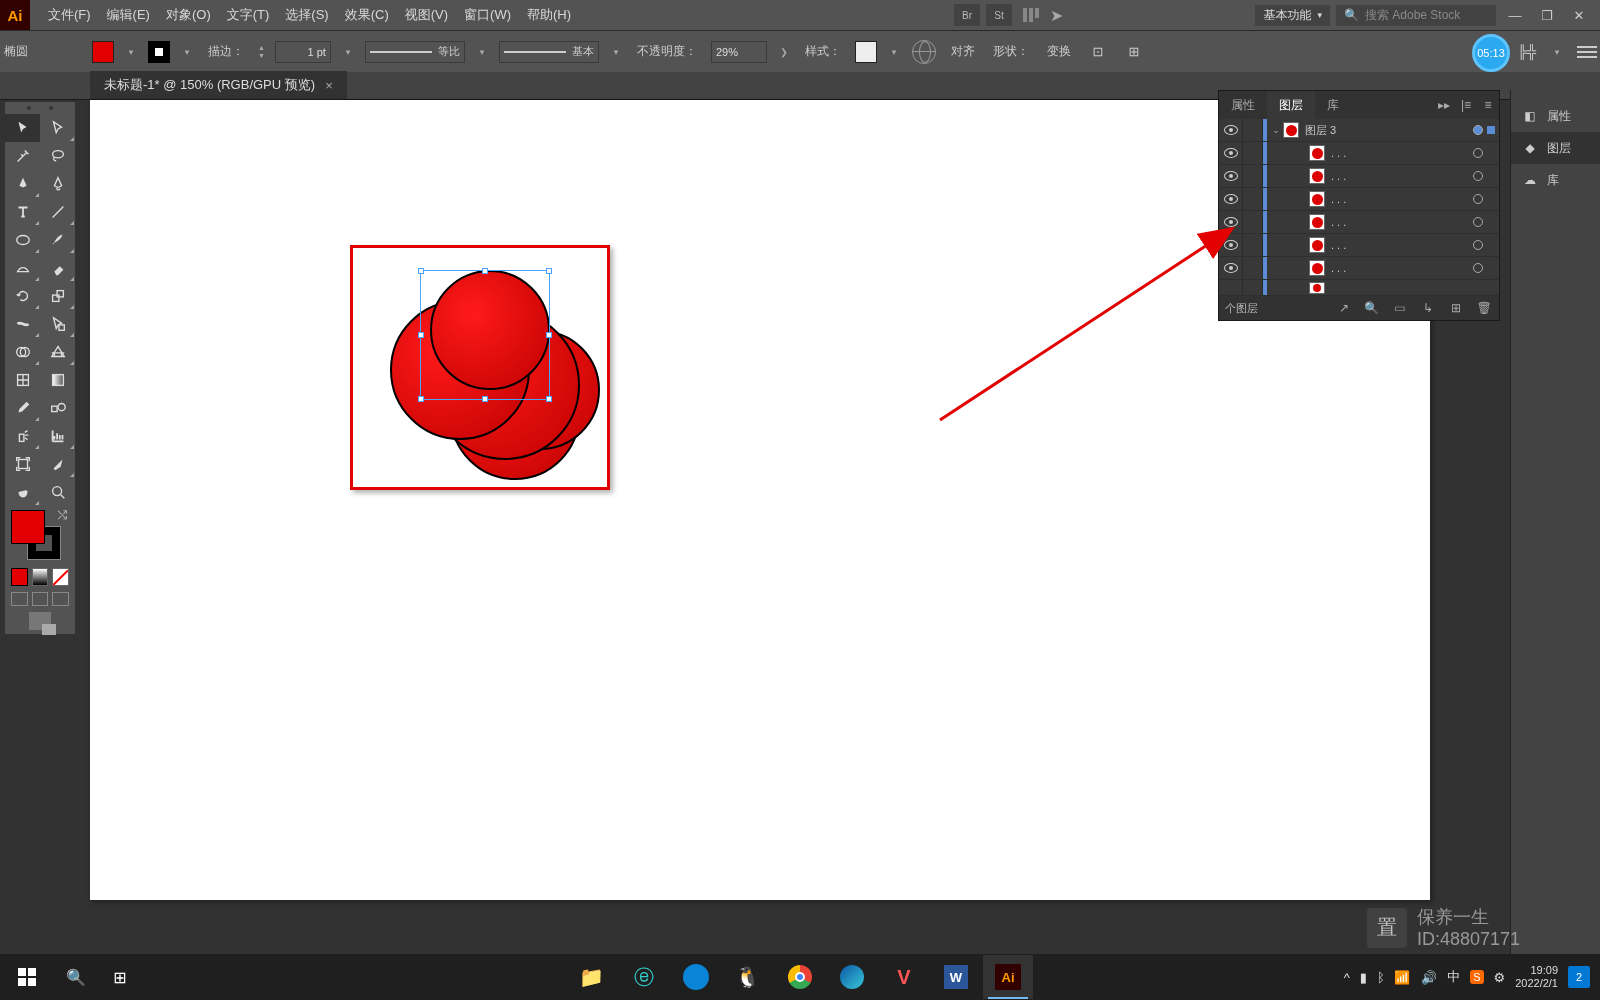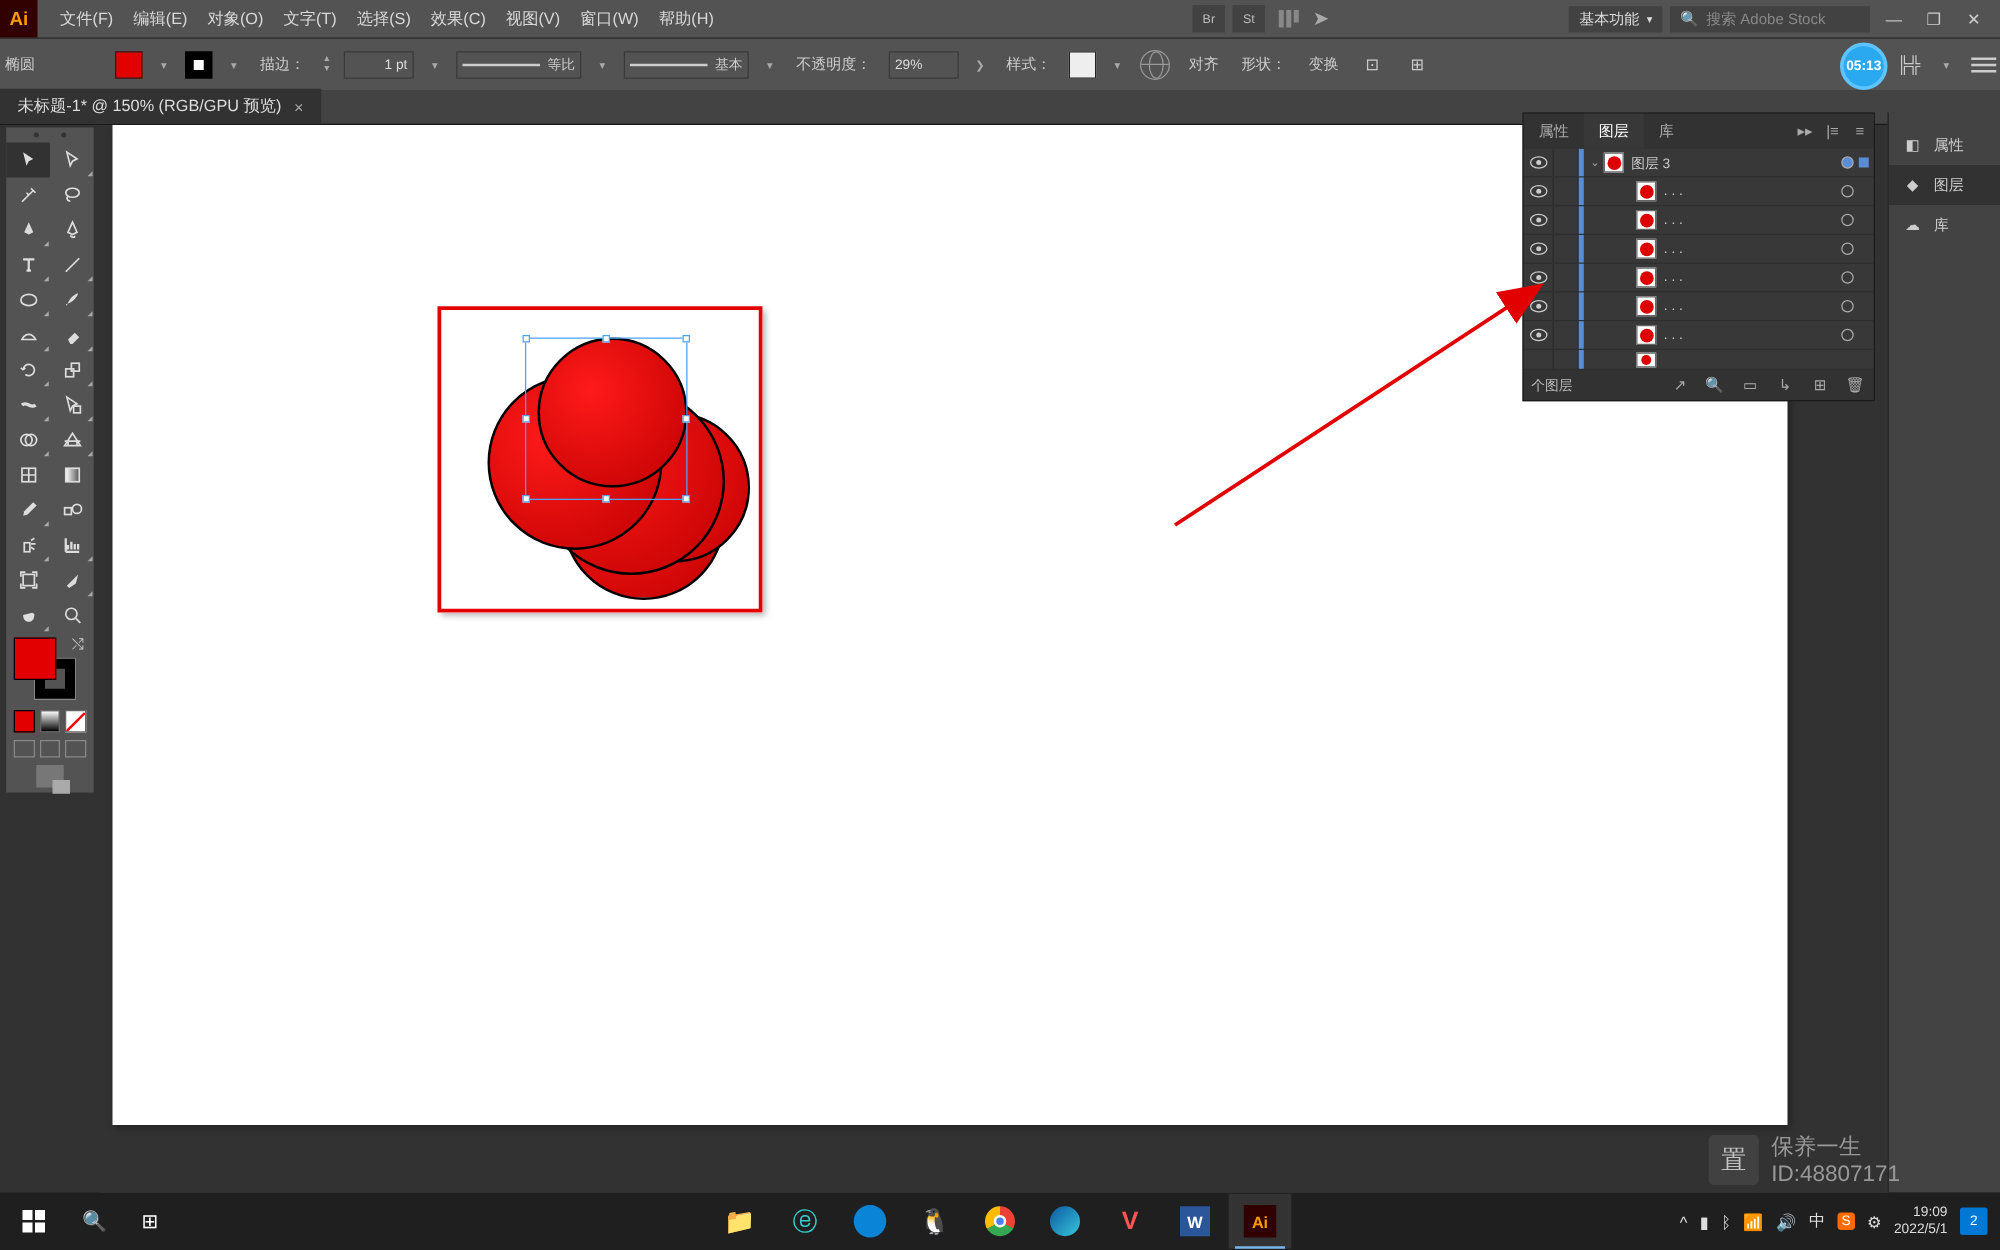--- a/index.html
+++ b/index.html
@@ -24,24 +24,24 @@
 .num-in{width:56px;height:22px;background:#535353;border:1px solid #3a3a3a;color:#ddd;padding:0 4px;font-size:11px;display:flex;align-items:center;justify-content:flex-end}
 .stroke-style{width:100px;height:22px;background:#535353;border:1px solid #3a3a3a;display:flex;align-items:center;padding:0 4px;gap:6px}
 .stroke-line{flex:1;height:2px;background:#ccc}
 .ss-lbl{font-size:11px}
 .opc-in{width:56px;height:22px;background:#535353;border:1px solid #3a3a3a;color:#ddd;padding:0 4px;font-size:11px;display:flex;align-items:center}
 .style-sw{width:22px;height:22px;background:#eee;border:1px solid #222}
 .ic-btn{width:26px;height:26px;display:flex;align-items:center;justify-content:center;color:#ccc;font-size:13px}
 .globe{width:24px;height:24px;border:1.5px solid #999;border-radius:50%;position:relative}
 .globe::before{content:"";position:absolute;top:0;bottom:0;left:50%;width:10px;margin-left:-5px;border:1.5px solid #999;border-radius:50%}
 .globe::after{content:"";position:absolute;left:0;right:0;top:50%;height:1.5px;margin-top:-0.75px;background:#999}
-.timer{position:absolute;right:90px;top:34px;width:38px;height:38px;border-radius:50%;background:#2aa8f0;display:flex;align-items:center;justify-content:center;color:#fff;font-size:11px;font-weight:bold;z-index:50;border:3px solid #5dc4ff}
+.timer{position:absolute;right:90px;top:34px;width:38px;height:38px;border-radius:50%;background:#2aa8f0;display:flex;align-items:center;justify-content:center;color:#fff;font-size:11px;font-weight:normal;z-index:50;border:3px solid #5dc4ff}
 .burger{width:20px;display:flex;flex-direction:column;gap:3px}
 .burger span{height:2px;background:#ccc}
-.doctabs{height:28px;background:#434343;display:flex;align-items:flex-end;border-bottom:1px solid #1a1a1a}
+.doctabs{height:28px;background:#434343;display:flex;align-items:flex-end;padding-left:90px;border-bottom:1px solid #1a1a1a}
 .doctab{height:28px;background:#323232;color:#ddd;font-size:13px;padding:0 14px;display:flex;align-items:center;gap:10px}
 .doctab .x{color:#aaa;font-size:13px}
 .toolbox{position:absolute;left:5px;top:102px;width:70px;background:#535353;z-index:5}
 .tb-head{height:12px;display:flex;align-items:center;justify-content:center;gap:18px}
 .tb-head span{width:4px;height:4px;border-radius:50%;background:#333}
 .tb-row{display:flex}
 .tb-cell{width:35px;height:28px;display:flex;align-items:center;justify-content:center;color:#ddd;position:relative}
 .tb-cell.sel{background:#323232}
 .tb-cell svg{width:18px;height:18px;stroke:#ddd;fill:none;stroke-width:1.5}
 .tb-cell .solid{fill:#ddd;stroke:none}
@@ -718,17 +718,17 @@
     <span class="tray-ic">^</span>
     <span class="tray-ic">▮</span>
     <span class="tray-ic">ᛒ</span>
     <span class="tray-ic">📶</span>
     <span class="tray-ic">🔊</span>
     <span class="tray-ic">中</span>
     <span class="tray-ic" style="background:#ff6a00;color:#fff;padding:1px 3px;border-radius:3px;font-size:11px">S</span>
     <span class="tray-ic">⚙</span>
     <div class="tray-time">
       <div>19:09</div>
-      <div>2022/5/1</div>
+      <div>2022/2/1</div>
     </div>
     <div style="background:#0078d4;color:#fff;width:22px;height:22px;display:flex;align-items:center;justify-content:center;border-radius:2px;font-size:11px">2</div>
   </div>
 </div>
 
 </body></html>

